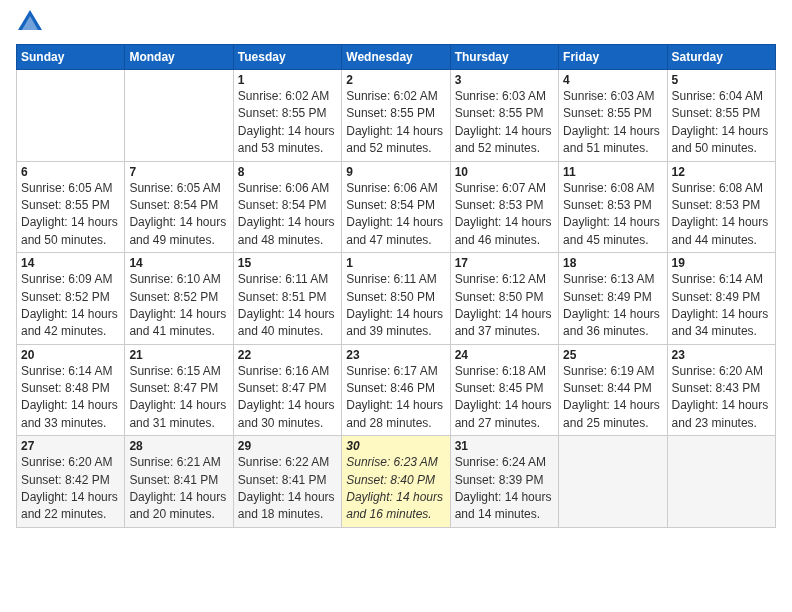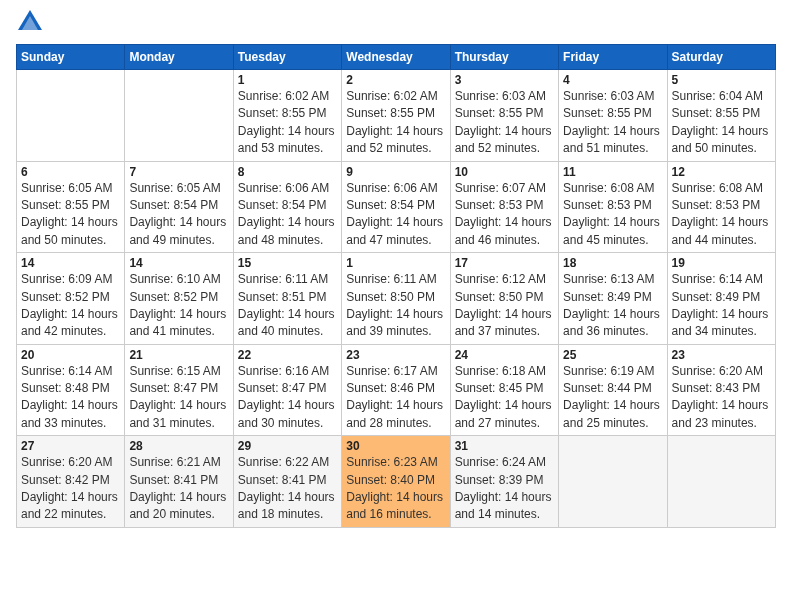--- a/index.html
+++ b/index.html
@@ -249,21 +249,21 @@
             <div class="day-info">Sunrise: 6:20 AM<br>Sunset: 8:42 PM<br>Daylight: 14 hours and 22 minutes.</div>
           </td>
           <td style="background: rgb(245, 245, 245);">
             <span class="day-number">28</span>
             <div class="day-info">Sunrise: 6:21 AM<br>Sunset: 8:41 PM<br>Daylight: 14 hours and 20 minutes.</div>
           </td>
           <td style="background: rgb(245, 245, 245);">
             <span class="day-number">29</span>
             <div class="day-info">Sunrise: 6:22 AM<br>Sunset: 8:41 PM<br>Daylight: 14 hours and 18 minutes.</div>
           </td>
-          <td style="background: #fdba74;">
+          <td style="background: #fef9c3; font-style: italic;">
             <span class="day-number">30</span>
             <div class="day-info">Sunrise: 6:23 AM<br>Sunset: 8:40 PM<br>Daylight: 14 hours and 16 minutes.</div>
           </td>
           <td style="background: rgb(245, 245, 245);">
             <span class="day-number">31</span>
             <div class="day-info">Sunrise: 6:24 AM<br>Sunset: 8:39 PM<br>Daylight: 14 hours and 14 minutes.</div>
           </td>
           <td class="empty" style="background: rgb(245, 245, 245);"></td>
           <td class="empty" style="background: rgb(245, 245, 245);"></td>
         </tr>

